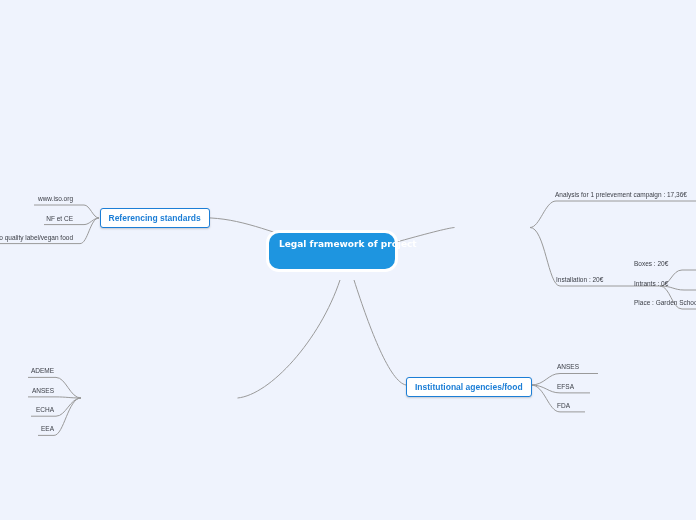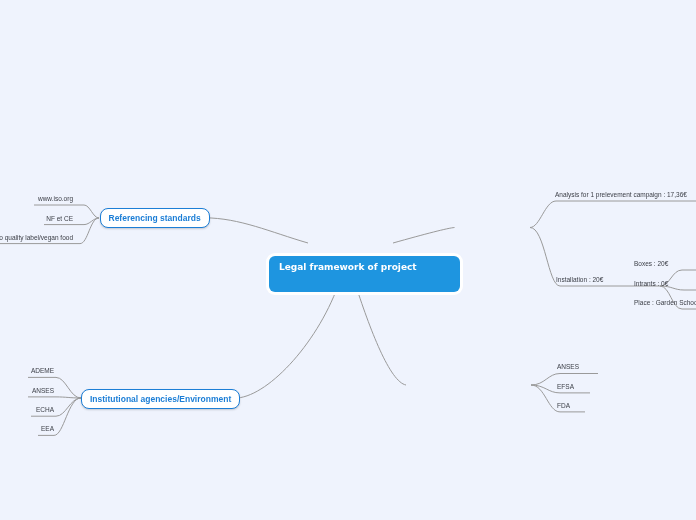--- a/index.html
+++ b/index.html
@@ -7,21 +7,21 @@
        font-family:"Liberation Sans", sans-serif;-webkit-font-smoothing:antialiased;}
   #stage{position:relative;width:696px;height:520px;}
   svg.links{position:absolute;left:0;top:0;width:696px;height:520px;overflow:visible;}
   .node{position:absolute;box-sizing:border-box;white-space:nowrap;}
 
   .root{background:#1e95e0;color:#ffffff;border-radius:6px;
         font-family:"DejaVu Sans",sans-serif;font-weight:bold;font-size:9px;
         line-height:13px;padding:5px 10px;
         box-shadow:0 0 0 3px #ffffff;}
 
-  .main{background:#ffffff;border:1.6px solid #1c7ed6;border-radius:8px;color:#1c7ed6;
+  .main{background:#ffffff;border:1.6px solid #1c7ed6;border-radius:3px;color:#1c7ed6;
         font-weight:bold;font-size:8.5px;line-height:12px;padding:3px 8px;
         box-shadow:0 1px 2px rgba(0,0,0,.18);}
 
   .leaf{position:absolute;color:#3a3d45;font-size:6.5px;line-height:9px;white-space:nowrap;}
   .leaf.r{text-align:left;}
   .leaf.l{text-align:right;}
 </style>
 </head>
 <body>
 
@@ -53,26 +53,26 @@
       <path d="M 531 385 C 545 385 548 392.9 560 392.9 L 590 392.9"></path>
       <path d="M 531 385 C 545 385 548 411.9 560 411.9 L 585 411.9"></path>
 
       <path d="M 81 398 C 70 398 66 377.4 56 377.4 L 28 377.4"></path>
       <path d="M 81 398 C 70 398 66 396.9 56 396.9 L 28 396.9"></path>
       <path d="M 81 398 C 70 398 66 416.2 56 416.2 L 31 416.2"></path>
       <path d="M 81 398 C 68 398 64 435.4 54 435.4 L 38 435.4"></path>
     </g>
   </svg>
 
-  <div class="node root" style="left:269px;top:256px;width:191px;height:36px;">
+  <div class="node root" style="left:269px;top:233px;width:126px;height:36px;border-radius:10px;">
     <div>Legal framework of project</div>
   </div>
 
   <div class="node main" style="left:99.5px;top:208px;"><span>Referencing standards</span></div>
-  <div class="node main" style="left:81px;top:388.5px;"><span>Institutional agencies/Environment</span></div>
+  <div class="node main" style="left:406px;top:376.5px;"><span>Institutional agencies/food</span></div>
 
   <div class="leaf l" style="right:623px;top:194px;"><span>www.iso.org</span></div>
   <div class="leaf l" style="right:623px;top:213.5px;"><span>NF et CE</span></div>
   <div class="leaf l" style="right:623px;top:232.5px;"><span>bio quality label/vegan food</span></div>
 
   <div class="leaf r" style="left:555px;top:190px;"><span>Analysis for 1 prelevement campaign : 17,36€</span></div>
   <div class="leaf r" style="left:556px;top:275px;"><span>Installation : 20€</span></div>
 
   <div class="leaf r" style="left:634px;top:259px;"><span>Boxes : 20€</span></div>
   <div class="leaf r" style="left:634px;top:279px;"><span>Intrants : 0€</span></div>

